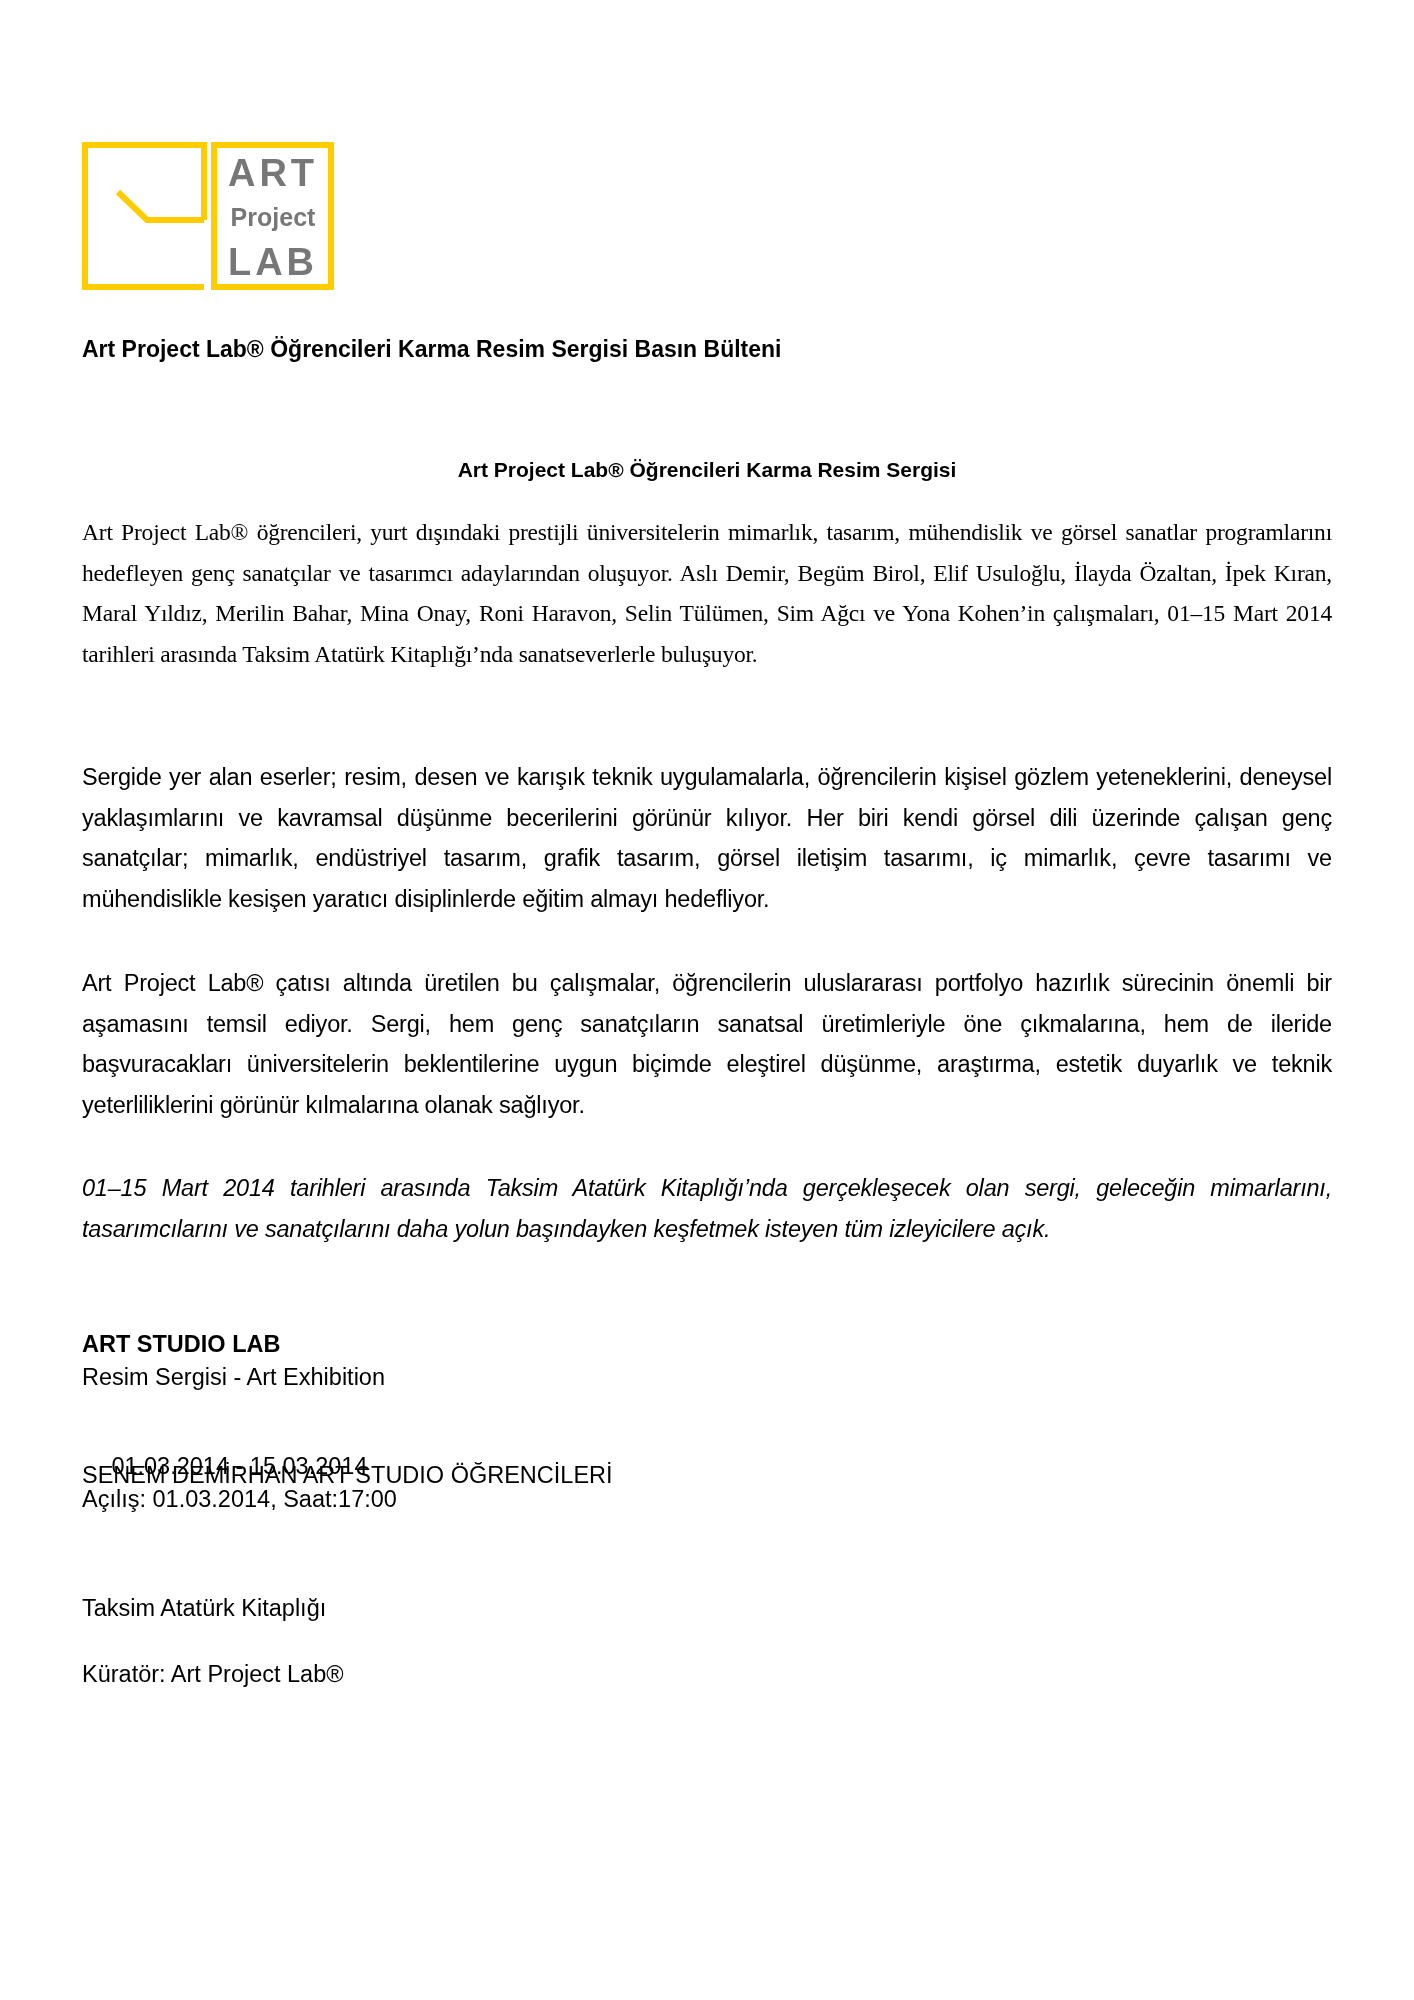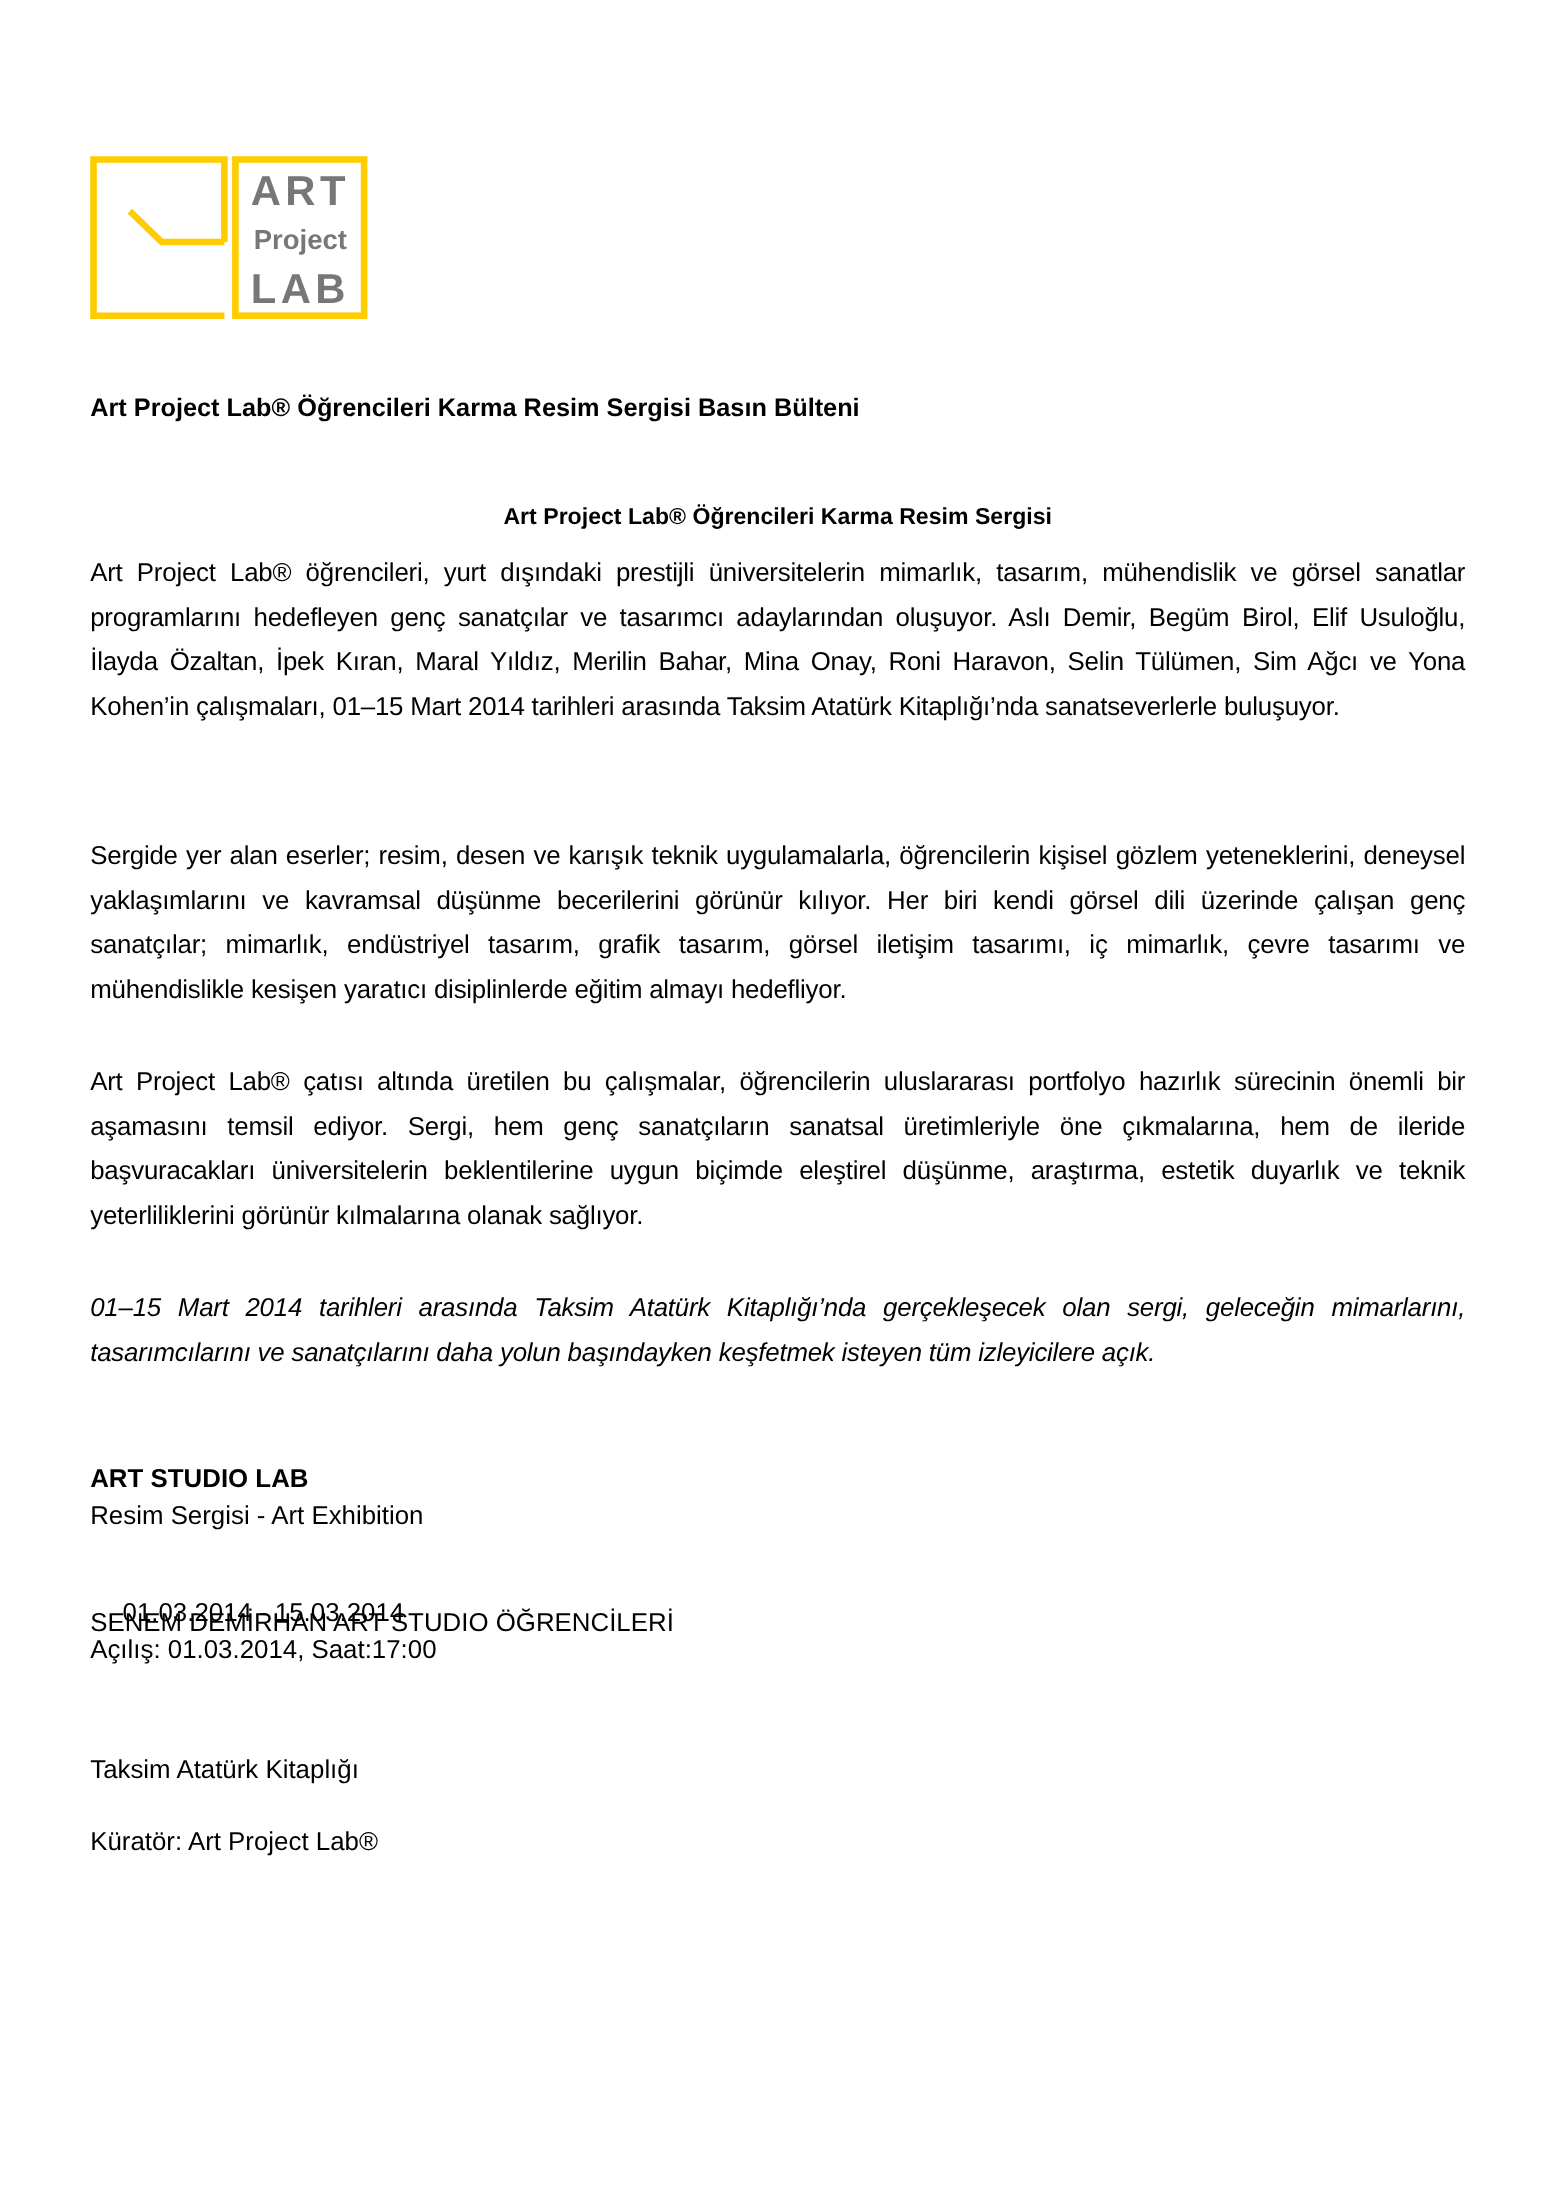--- a/index.html
+++ b/index.html
@@ -1,26 +1,26 @@
 <!DOCTYPE html>
 <html><head>
   <meta charset="utf-8">
   <style>
     html, body { margin: 0; padding: 0; background: #ffffff; }
     body { width: 1414px; height: 2000px; position: relative; overflow: hidden;
            font-family: "Liberation Sans", "DejaVu Sans", sans-serif; color: #000; }
     .logo { position: absolute; left: 80px; top: 140px; width: 256px; height: 152px; }
     .logo svg { display: block; }
     .txt { position: absolute; left: 82px; font-size: 23.5px; line-height: 40.5px; }
-    .title { top: 329px; font-weight: bold; font-size: 23px; margin-top: 21px; }
+    .title { top: 329px; font-weight: bold; font-size: 23px; }
     .subtitle { position: absolute; left: 82px; width: 1250px; top: 450px; text-align: center;
                 font-weight: bold; font-size: 21px; line-height: 40px; }
     .para { position: absolute; left: 82px; width: 1250px; text-align: justify;
             font-size: 23.5px; line-height: 40.5px; letter-spacing: -0.2px; }
-    .p1 { top: 500px; }
+    .p1 { top: 512px; font-family: Liberation Serif, serif; }
     .p2 { top: 757px; }
     .p3 { top: 963px; }
     .p4 { top: 1168px; font-style: italic; }
     .info { position: absolute; left: 82px; font-size: 23.5px; line-height: 33px; }
     .info .bold { font-weight: bold; }
     .i1 { top: 1328px; }
     .i2 { top: 1427px; margin-top: 32px; }
     .i3 { top: 1450px; text-align: center; }
     .i4 { top: 1592px; }
     .i5 { top: 1658px; }

